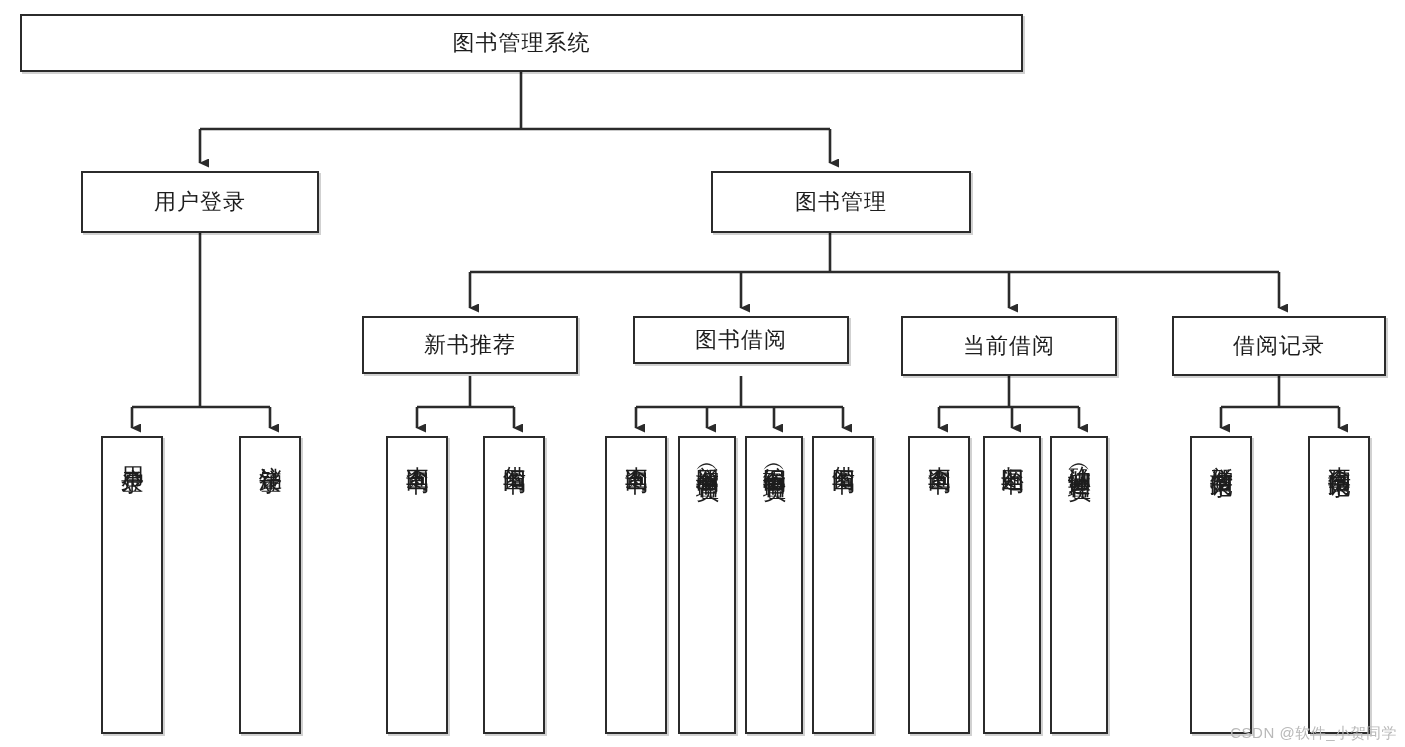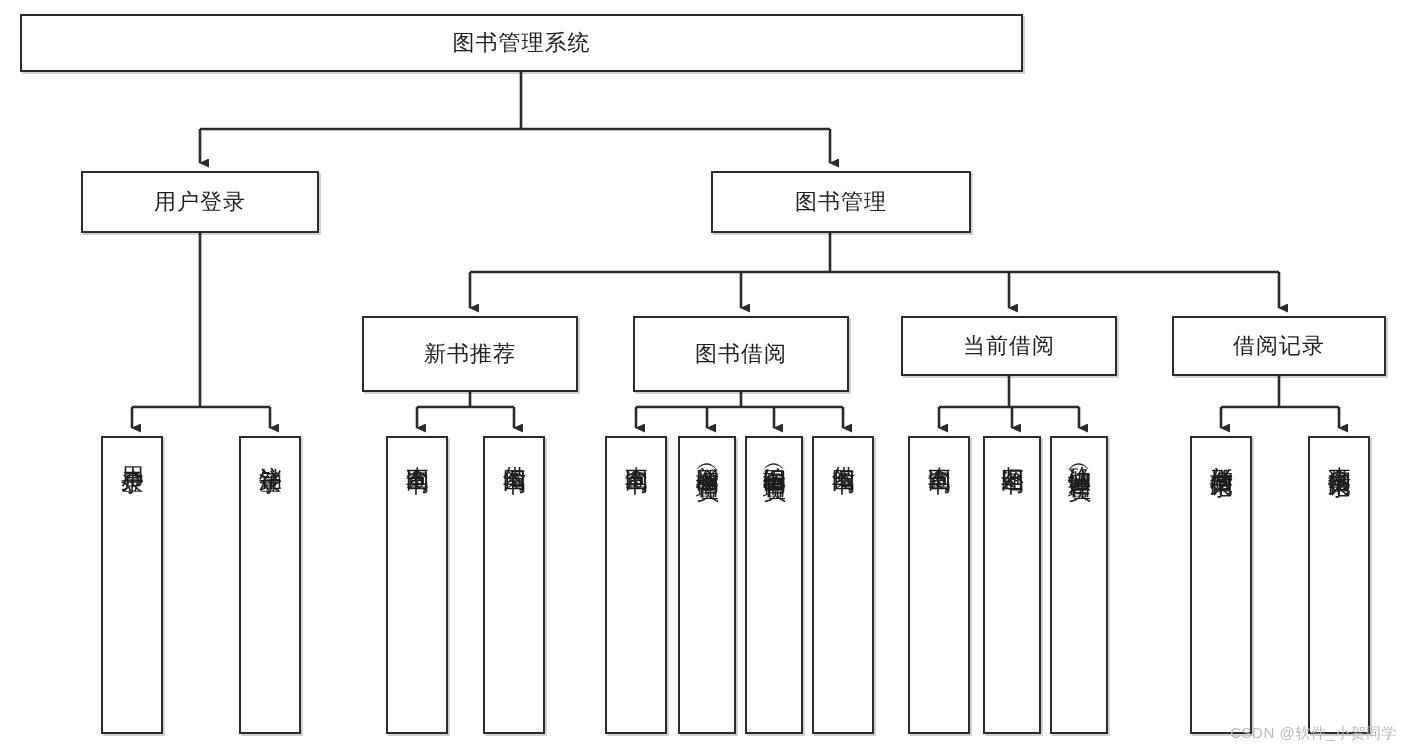--- a/index.html
+++ b/index.html
@@ -123,24 +123,24 @@
     <span>图书管理系统</span>
   </div>
 
   <div class="node horiz" style="left: 81px; top: 171px; width: 238px; height: 62px;">
     <span>用户登录</span>
   </div>
   <div class="node horiz" style="left: 711px; top: 171px; width: 260px; height: 62px;">
     <span>图书管理</span>
   </div>
 
-  <div class="node horiz" style="left: 362px; top: 316px; width: 216px; height: 76px;">
+  <div class="node horiz" style="left: 362px; top: 316px; width: 216px; height: 58px;">
     <span>新书推荐</span>
   </div>
-  <div class="node horiz" style="left: 633px; top: 316px; width: 216px; height: 76px;">
+  <div class="node horiz" style="left: 633px; top: 316px; width: 216px; height: 48px;">
     <span>图书借阅</span>
   </div>
   <div class="node horiz" style="left: 901px; top: 316px; width: 216px; height: 60px;">
     <span>当前借阅</span>
   </div>
   <div class="node horiz" style="left: 1172px; top: 316px; width: 214px; height: 60px;">
     <span>借阅记录</span>
   </div>
 
   <div class="node vert" style="left: 101px; top: 436px; width: 62px; height: 298px;">

